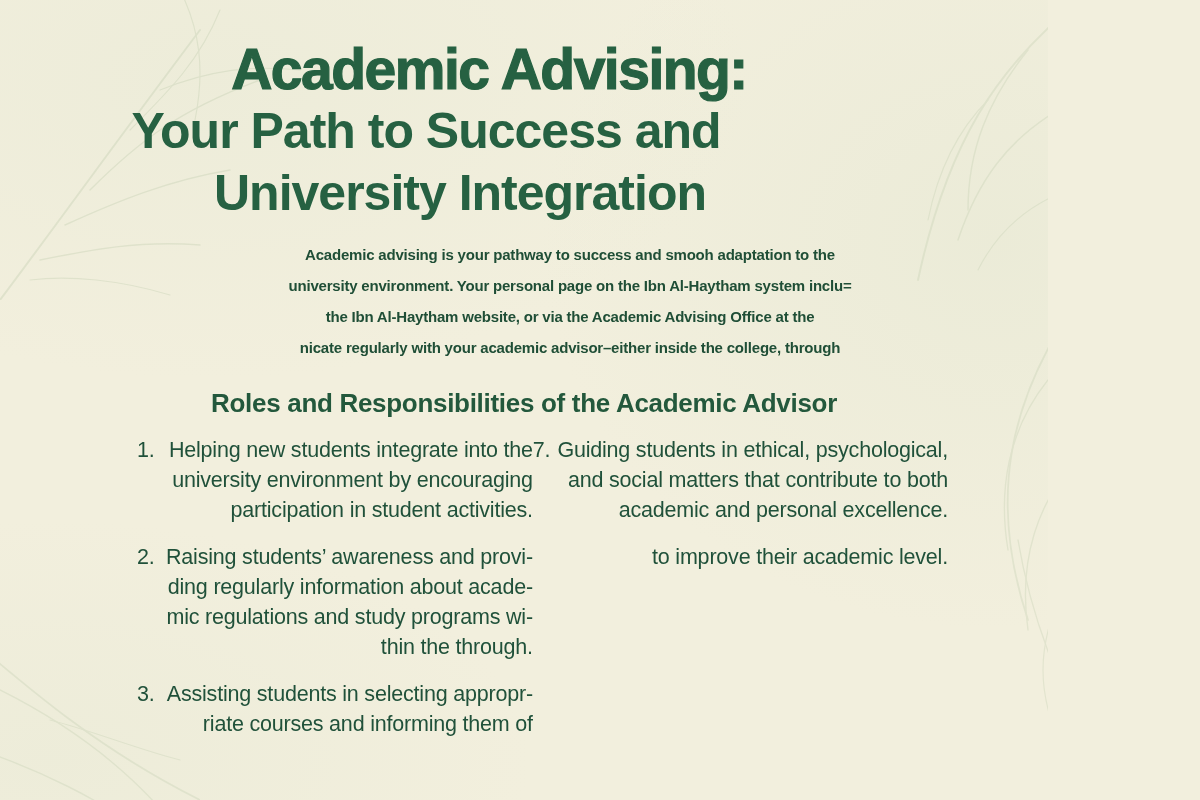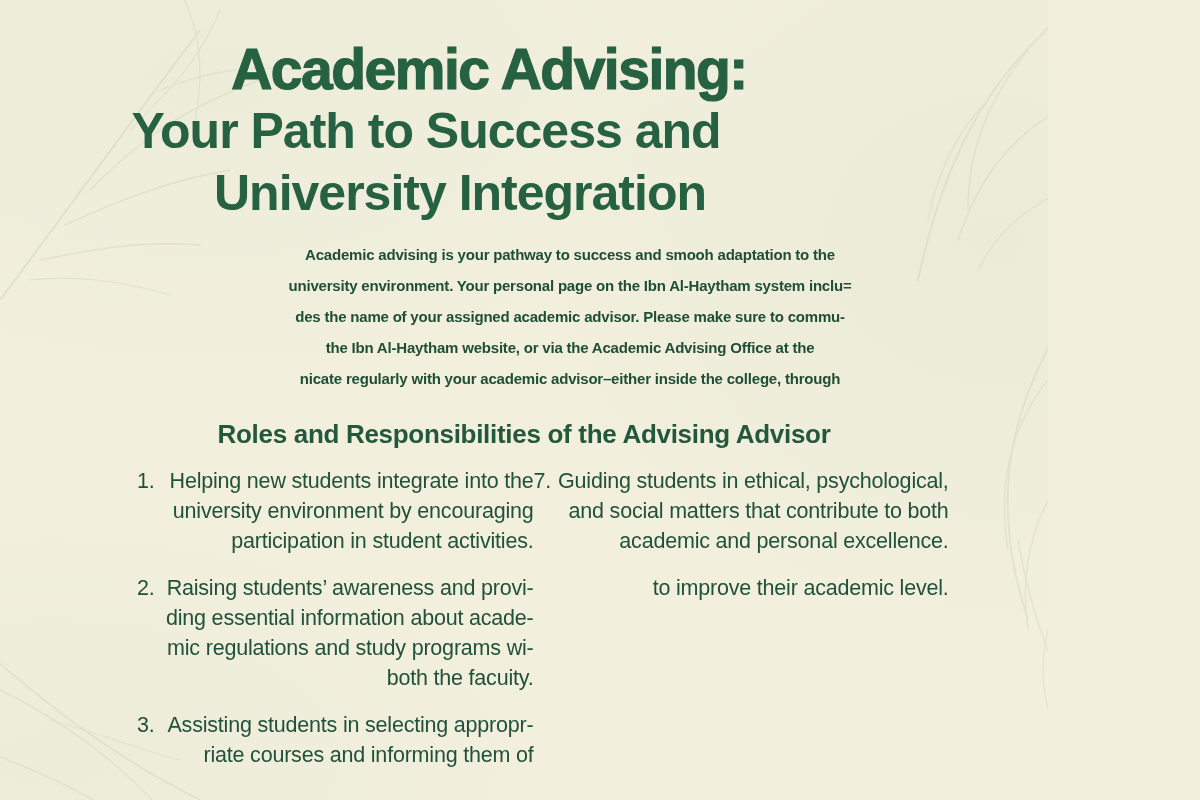--- a/index.html
+++ b/index.html
@@ -156,47 +156,46 @@
 
     <div class="title-block">
       <div class="title-line title-line-1">Academic Advising:</div>
       <div class="title-line title-line-2">Your Path to Success and</div>
       <div class="title-line title-line-3">University Integration</div>
     </div>
 
     <div class="intro">
       <div class="intro-line">Academic advising is your pathway to success and smooh adaptation to the</div>
       <div class="intro-line">university environment. Your personal page on the Ibn Al-Haytham system inclu=</div>
-      <div class="intro-line">des the name of your assigned academic advisor. Please make sure to commu-</div>
       <div class="intro-line">the Ibn Al-Haytham website, or via the Academic Advising Office at the</div>
       <div class="intro-line">nicate regularly with your academic advisor–either inside the college, through</div>
     </div>
 
-    <div class="section-heading">Roles and Responsibilities of the Advising Advisor</div>
+    <div class="section-heading">Roles and Responsibilities of the Academic Advisor</div>
 
     <div class="columns">
 
       <div class="col col-left">
 
         <div class="role-item role-item-left">
           <div class="num-col">1.</div>
           <div class="text-col">
             <div class="role-line">Helping new students integrate into the</div>
             <div class="role-line">university environment by encouraging</div>
             <div class="role-line">participation in student activities.</div>
           </div>
         </div>
 
         <div class="role-item role-item-left">
           <div class="num-col">2.</div>
           <div class="text-col">
             <div class="role-line">Raising students’ awareness and provi-</div>
-            <div class="role-line">ding essential information about acade-</div>
+            <div class="role-line">ding regularly information about acade-</div>
             <div class="role-line">mic regulations and study programs wi-</div>
-            <div class="role-line">both the facuity.</div>
+            <div class="role-line">thin the through.</div>
           </div>
         </div>
 
         <div class="role-item role-item-left">
           <div class="num-col">3.</div>
           <div class="text-col">
             <div class="role-line">Assisting students in selecting appropr-</div>
             <div class="role-line">riate courses and informing them of</div>
           </div>
         </div>

